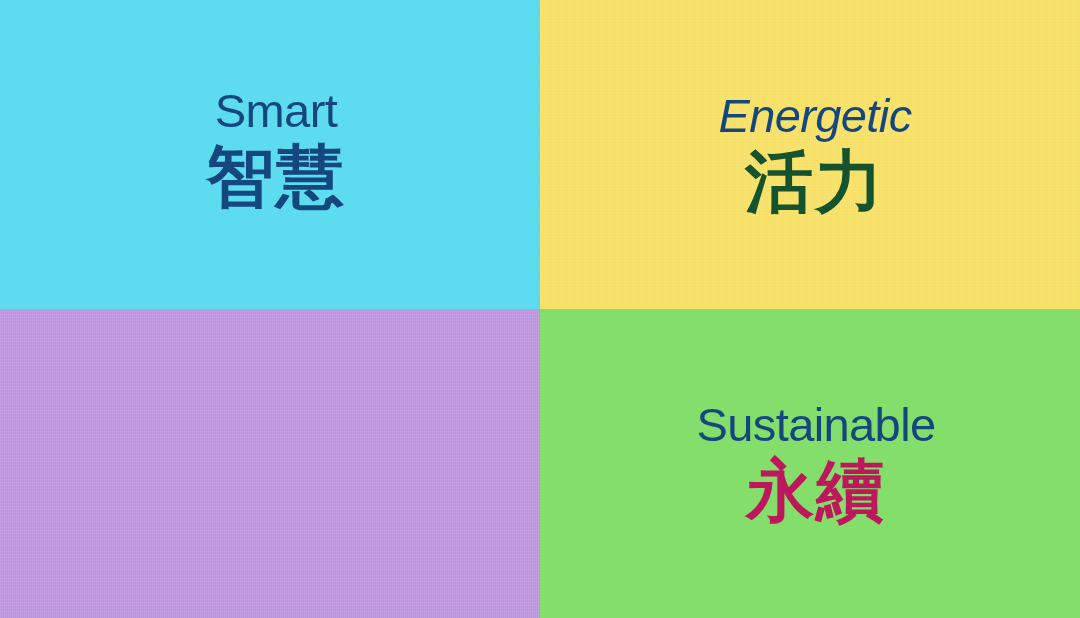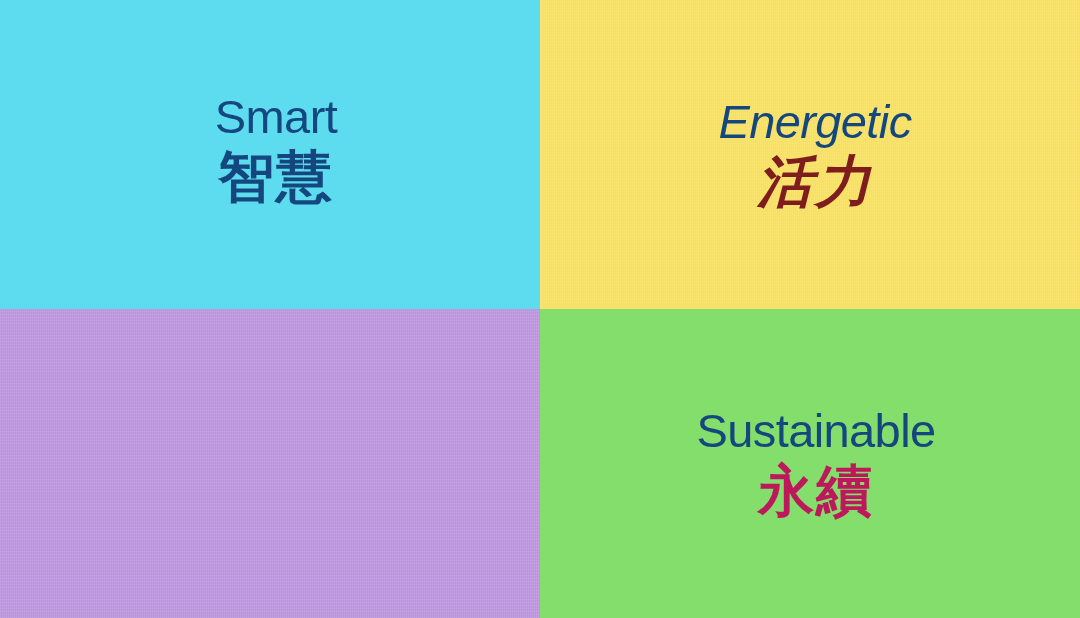--- a/index.html
+++ b/index.html
@@ -70,21 +70,21 @@
     font-family: "Liberation Sans", "DejaVu Sans", sans-serif;
     font-size: 47px;
     font-weight: 400;
     letter-spacing: -0.6px;
     line-height: 1.0;
     white-space: nowrap;
   }
 
   .label-cjk {
     font-family: "DejaVu Sans", "Liberation Sans", sans-serif;
-    font-size: 56px;
+    font-size: 68px;
     font-weight: 700;
     line-height: 1.0;
     letter-spacing: 2px;
     margin-top: 9px;
     white-space: nowrap;
     text-align: center;
   }
 
   
   #quadrant-smart .quadrant-inner        { transform: translate(6px, -6px); }
@@ -100,21 +100,21 @@
   <div class="quadrant" id="quadrant-smart" style="background-color: rgb(93, 220, 239);">
     <div class="quadrant-inner">
       <div class="label-en" style="color: rgb(21, 71, 127);">Smart</div>
       <div class="label-cjk" style="color: rgb(21, 71, 127);">智慧</div>
     </div>
   </div>
 
   <div class="quadrant textured" id="quadrant-energetic" style="background-color: rgb(248, 224, 92);">
     <div class="quadrant-inner">
       <div class="label-en" style="color: rgb(21, 71, 127); font-style: italic;">Energetic</div>
-      <div class="label-cjk" style="color: #7f1d1d; font-style: italic;">活力</div>
+      <div class="label-cjk" style="color: #14532d;">活力</div>
     </div>
   </div>
 
   <div class="quadrant textured" id="quadrant-innovative" style="background-color: rgb(188, 147, 223);">
     <div class="quadrant-inner">
     </div>
   </div>
 
   <div class="quadrant" id="quadrant-sustainable" style="background-color: rgb(132, 222, 107);">
     <div class="quadrant-inner">

